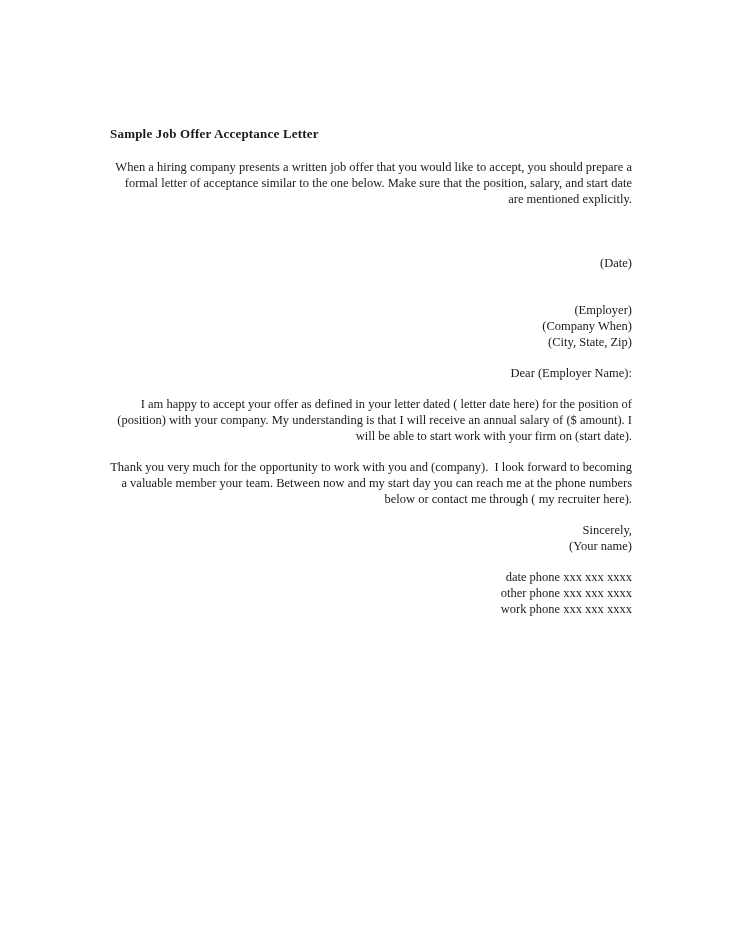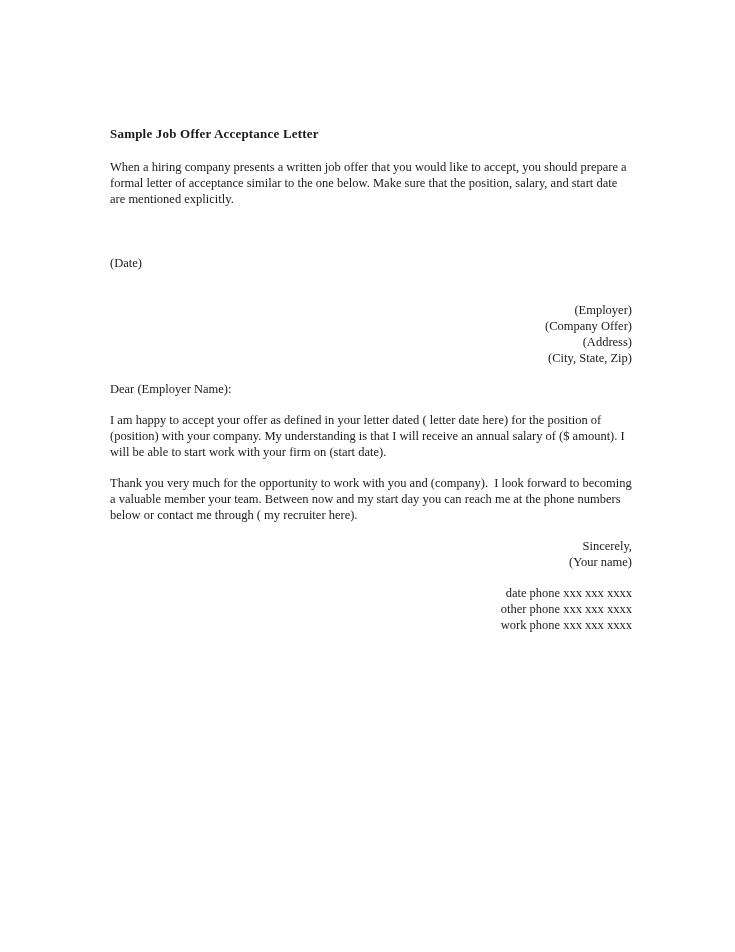--- a/index.html
+++ b/index.html
@@ -28,20 +28,21 @@
     line-height: 16px;
     margin: 0 0 17px 0;
     letter-spacing: 0.2px;
   }
   .para {
     font-size: 12.5px;
     line-height: 16px;
     margin: 0 0 15px 0;
     max-width: 522px;
     white-space: pre-wrap;
+    text-align: right;
   }
   .intro {
     margin-bottom: 48px;
   }
   .date-line {
     margin-bottom: 31px;
   }
   .block {
     font-size: 12.5px;
     line-height: 16px;
@@ -62,22 +63,21 @@
 <div class="page">
 
   <h1 class="doc-title">Sample Job Offer Acceptance Letter</h1>
 
   <p class="para intro">When a hiring company presents a written job offer that you would like to accept, you should prepare a formal letter of acceptance similar to the one below. Make sure that the position, salary, and start date are mentioned explicitly.</p>
 
   <p class="para date-line">(Date)</p>
 
   <div class="block">
     <div>(Employer)</div>
-    <div>(Company Offer)</div>
-    <div>(Address)</div>
+    <div>(Company When)</div>
     <div>(City, State, Zip)</div>
   </div>
 
   <p class="para">Dear (Employer Name):</p>
 
   <p class="para">I am happy to accept your offer as defined in your letter dated ( letter date here) for the position of (position) with your company. My understanding is that I will receive an annual salary of ($ amount). I will be able to start work with your firm on (start date).</p>
 
   <p class="para">Thank you very much for the opportunity to work with you and (company).  I look forward to becoming a valuable member your team. Between now and my start day you can reach me at the phone numbers below or contact me through ( my recruiter here).</p>
 
   <div class="block">

